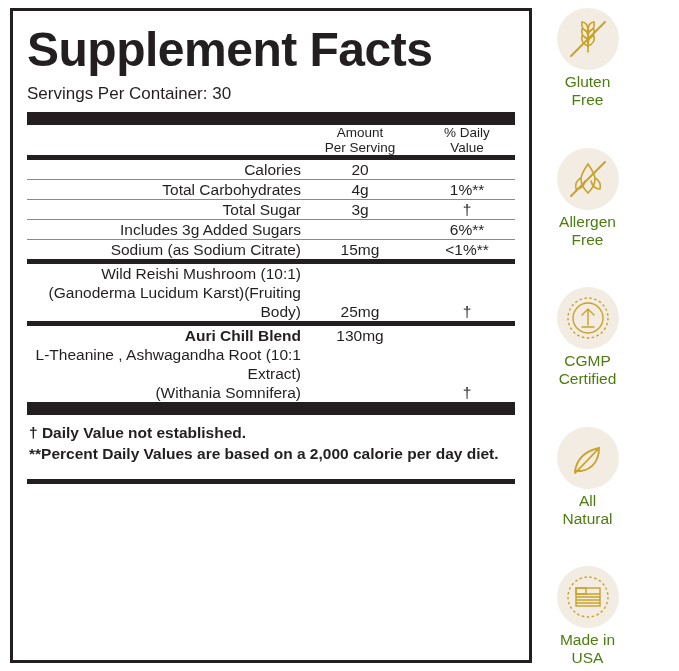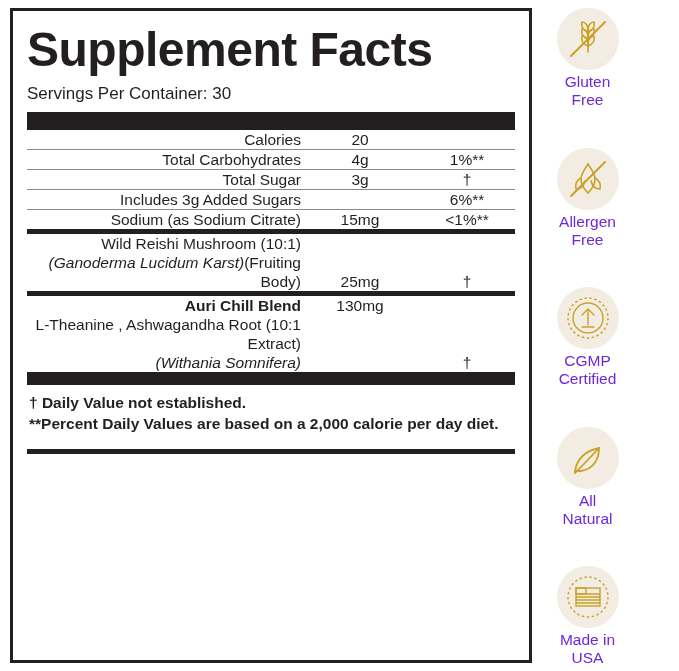--- a/index.html
+++ b/index.html
@@ -90,21 +90,21 @@
 
   .row td {
     font-size: 15.5px;
     line-height: 19px;
     padding: 6px 0 5px 0;
   }
   .row .col-name { text-align: right; }
   .indent1 { padding-left: 20px; }
   .indent2 { padding-left: 40px; }
   .bold { font-weight: 700; }
-  .ital { font-style: italic; }
+  .ital { }
   .tall td { padding-top: 9px; padding-bottom: 9px; }
   .sub { font-size: 15px; }
   .dagger { font-size: 16px; }
 
   .footnotes {
     font-size: 15.5px;
     line-height: 21px;
     padding: 7px 0 15px 2px;
     font-weight: bold;
   }
@@ -139,37 +139,52 @@
     display: flex;
     align-items: center;
     justify-content: center;
   }
   .badge .circle svg { display: block; }
   .badge .cap {
     margin-top: 3px;
     font-size: 15.5px;
     line-height: 18px;
     text-align: center;
-    color: #6d28d9;
+    color: #4d7c0f;
   }
 </style>
 </head>
 <body>
 
 <div id="page">
 
   <div class="panel-wrap">
     <div class="panel">
 
       <div class="sf-title">Supplement Facts</div>
 
       <div class="serving-line">Servings Per Container: 30</div>
 
       <div class="rule-thick"></div>
 
+      <table class="sf">
+        <tbody>
+            <tr>
+          <td class="col-name"></td>
+          <td class="col-amt hdr-cell">
+            <div>Amount</div>
+            <div>Per Serving</div>
+          </td>
+          <td class="col-dv hdr-cell">
+            <div>% Daily</div>
+            <div>Value</div>
+          </td>
+        </tr>
+      </tbody>
+        </table>
 
       <div class="rule-med"></div>
 
       <table class="sf">
         <tbody>
             <tr class="row">
           <td class="col-name">Calories</td>
           <td class="col-amt">20</td>
           <td class="col-dv"></td>
         </tr>

